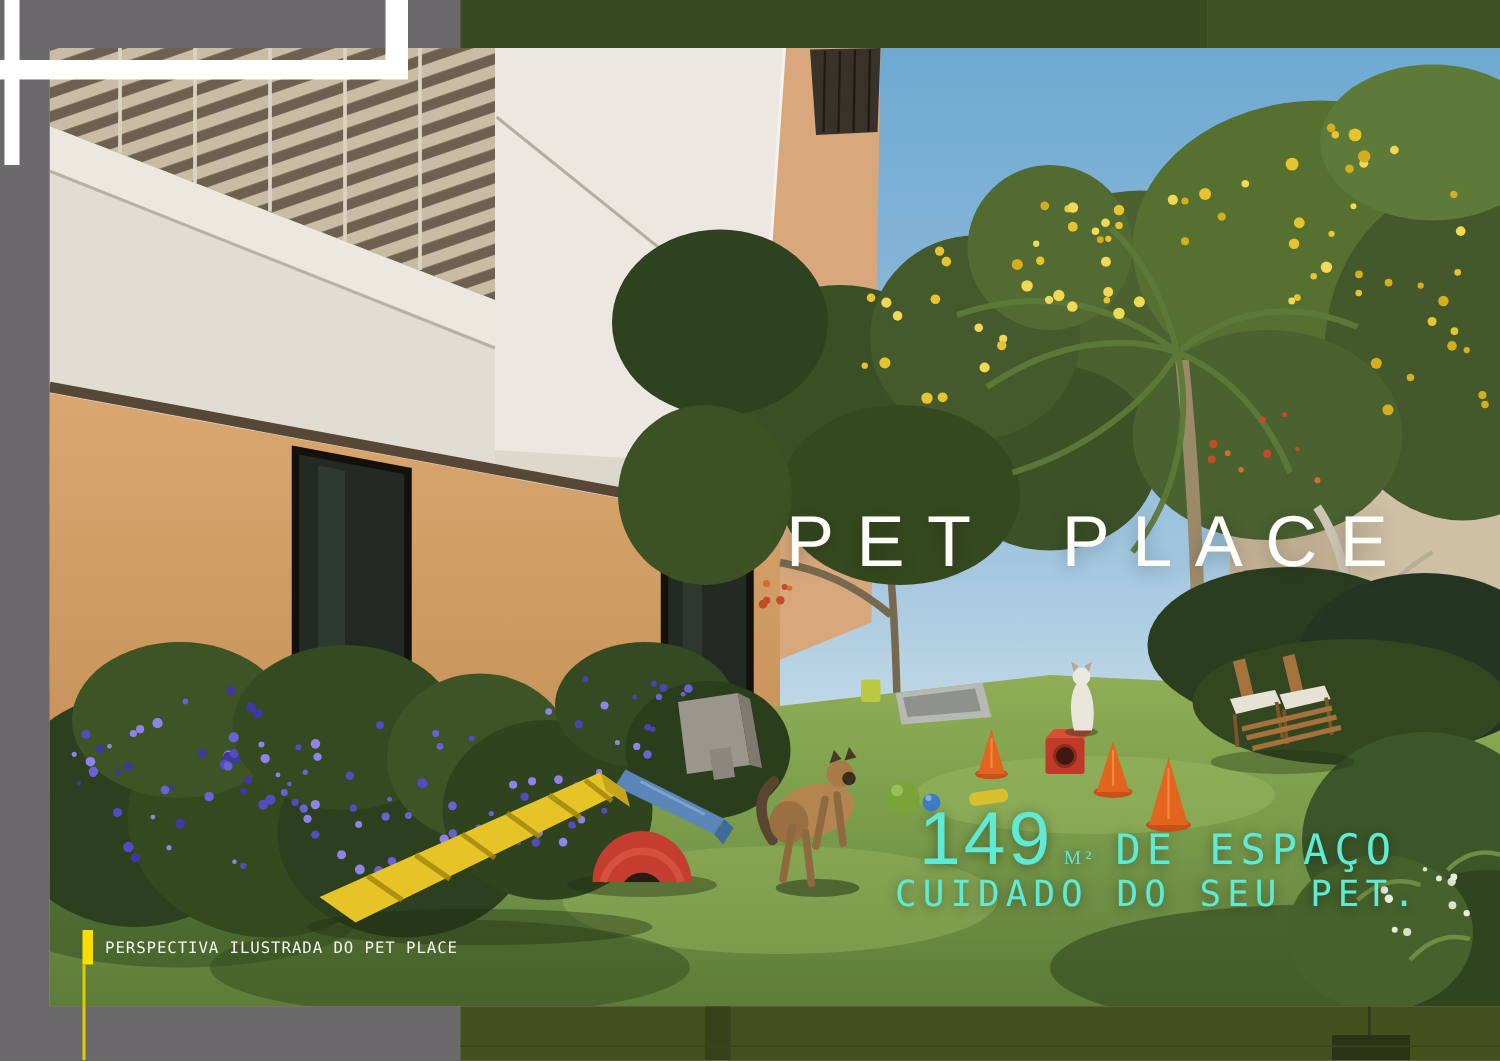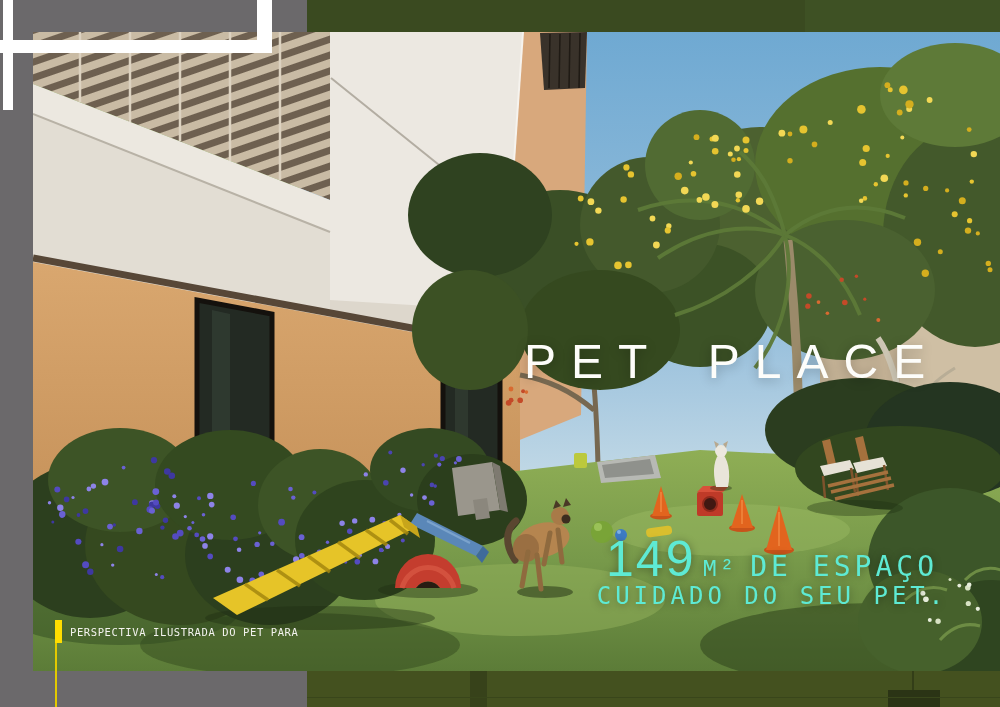--- a/index.html
+++ b/index.html
@@ -9,21 +9,21 @@
 .photo{position:absolute;left:33px;top:32px;width:967px;height:639px;overflow:hidden;background:#7ca24c}
 .photo svg{display:block;width:100%;height:100%}
 .frame{position:absolute;background:#fff;z-index:6}
 .fh{left:0;top:40px;width:272px;height:13px}
 .fv1{left:3px;top:0;width:10px;height:110px}
 .fv2{left:257px;top:0;width:15px;height:41px}
 .title{position:absolute;left:524px;top:334px;z-index:5;color:#fdfdfa;font-size:48px;font-weight:300;letter-spacing:15px;word-spacing:18px;white-space:nowrap;text-shadow:0 2px 12px rgba(0,0,0,.28)}
 .stats{position:absolute;left:592px;top:536px;width:360px;z-index:5;text-align:center;color:#5eead4;text-shadow:0 1px 8px rgba(0,0,0,.4)}
 .l1{display:flex;align-items:baseline;justify-content:center}
 .num{font-size:50px;font-weight:300;letter-spacing:2px;line-height:46px}
-.unit{font-family:Liberation Mono, monospace;font-size:24px;letter-spacing:3px;margin-left:7px}
+.unit{font-family:Liberation Serif, serif;font-size:13px;letter-spacing:3px;margin-left:7px}
 .rest{font-family:"DejaVu Sans Mono",monospace;font-size:28px;letter-spacing:4px;margin-left:13px}
 .l2,.l3{font-family:"DejaVu Sans Mono",monospace;font-size:24px;letter-spacing:4px;line-height:27px}
 .cap{position:absolute;left:55px;top:620px;z-index:5;display:flex;gap:8px;align-items:flex-start}
 .ymark{width:7px;height:23px;background:#ffdd00;flex:none}
 .captext{color:#f4f3ef;font-family:"DejaVu Sans Mono",monospace;font-size:10.5px;letter-spacing:.6px;padding-top:6px;white-space:nowrap}
 .yline{position:absolute;left:55px;top:643px;width:2px;height:64px;background:#e3ca00;z-index:6}
 .bottombar{position:absolute;left:0;top:671px;width:1000px;height:36px;background:#6b696b}
 .bbg{position:absolute;left:307px;top:0;width:693px;height:36px;background:#44511f}
 .bbd1{position:absolute;left:163px;top:0;width:17px;height:36px;background:#37421a}
 .bbd2{position:absolute;left:581px;top:19px;width:52px;height:17px;background:#2b3415}
@@ -523,21 +523,21 @@
     <div class="l1">
       <span class="num">149</span>
       <span class="unit">M²</span>
       <span class="rest">DE ESPAÇO</span>
     </div>
     <div class="l3">CUIDADO DO SEU PET.</div>
   </div>
 
   <div class="cap">
     <span class="ymark"></span>
-    <span class="captext">PERSPECTIVA ILUSTRADA DO PET PARA</span>
+    <span class="captext">PERSPECTIVA ILUSTRADA DO PET PLACE</span>
   </div>
   <div class="yline"></div>
 
   <div class="bottombar">
     <div class="bbg">
       <div class="bbd1"></div>
       <div class="bbd2"></div>
       <div class="bbseam"></div>
       <div class="bbline"></div>
     </div>

